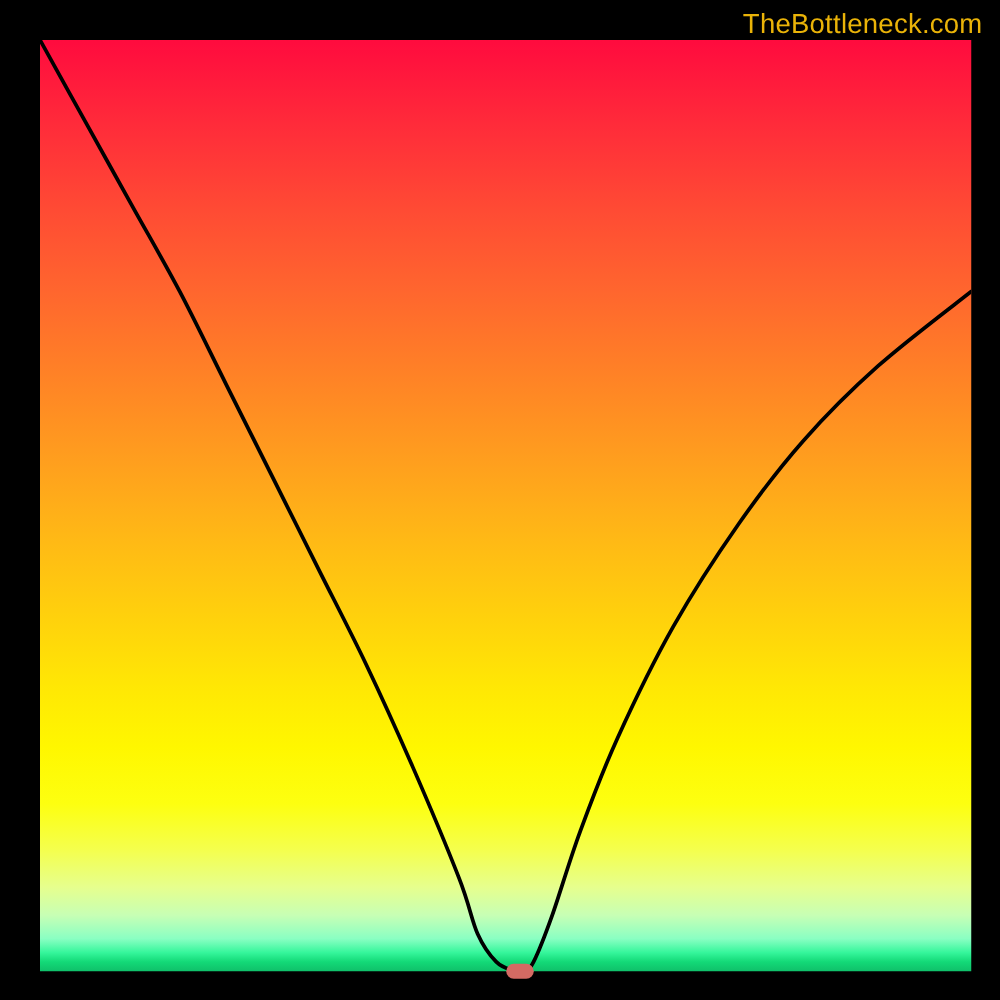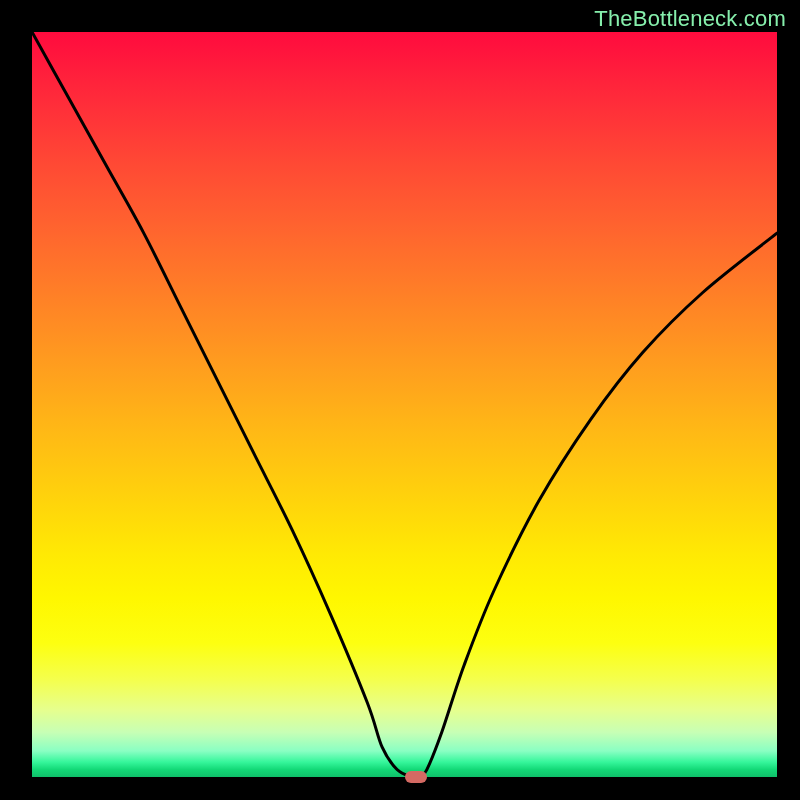--- a/index.html
+++ b/index.html
@@ -13,21 +13,21 @@
   .frame {
     position: relative;
     width: 800px;
     height: 800px;
     background: #000;
   }
   .watermark {
     position: absolute;
     top: 6px;
     right: 14px;
-    color: #86efac;
+    color: #eab308;
     font-size: 22px;
     font-weight: 500;
     letter-spacing: 0.2px;
     z-index: 5;
   }
   .plot {
     position: absolute;
     left: 32px;
     top: 32px;
     width: 745px;

